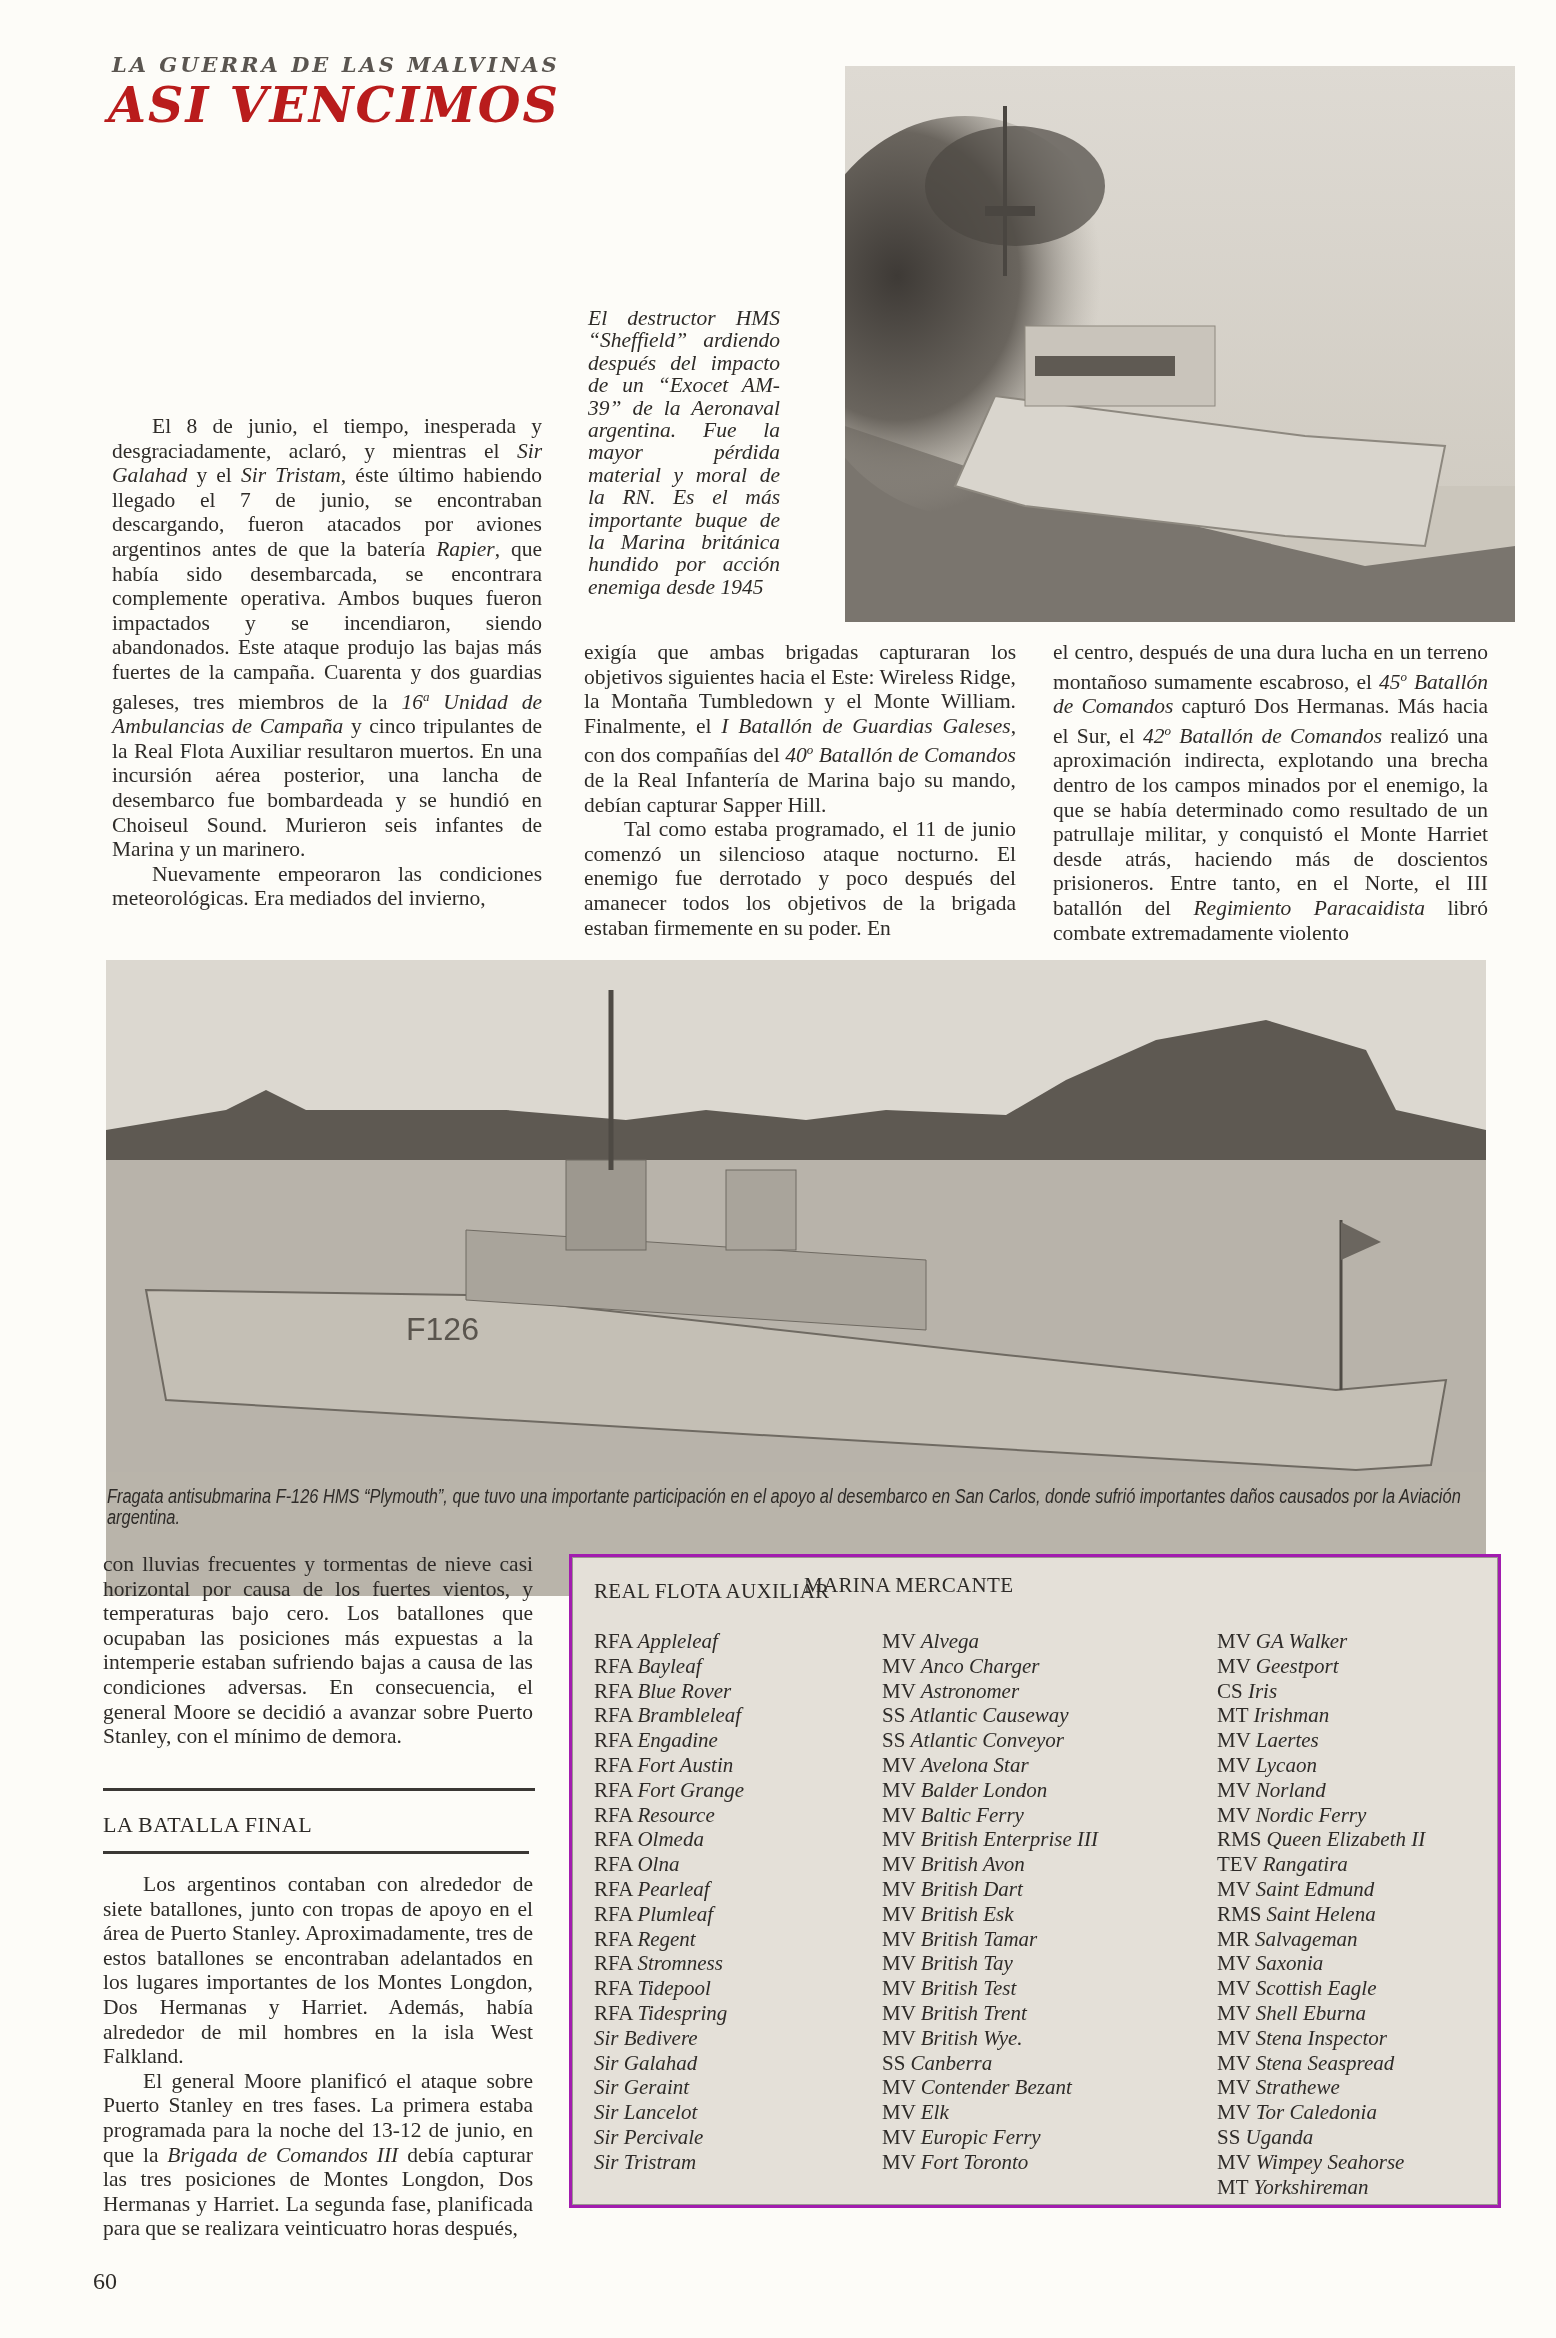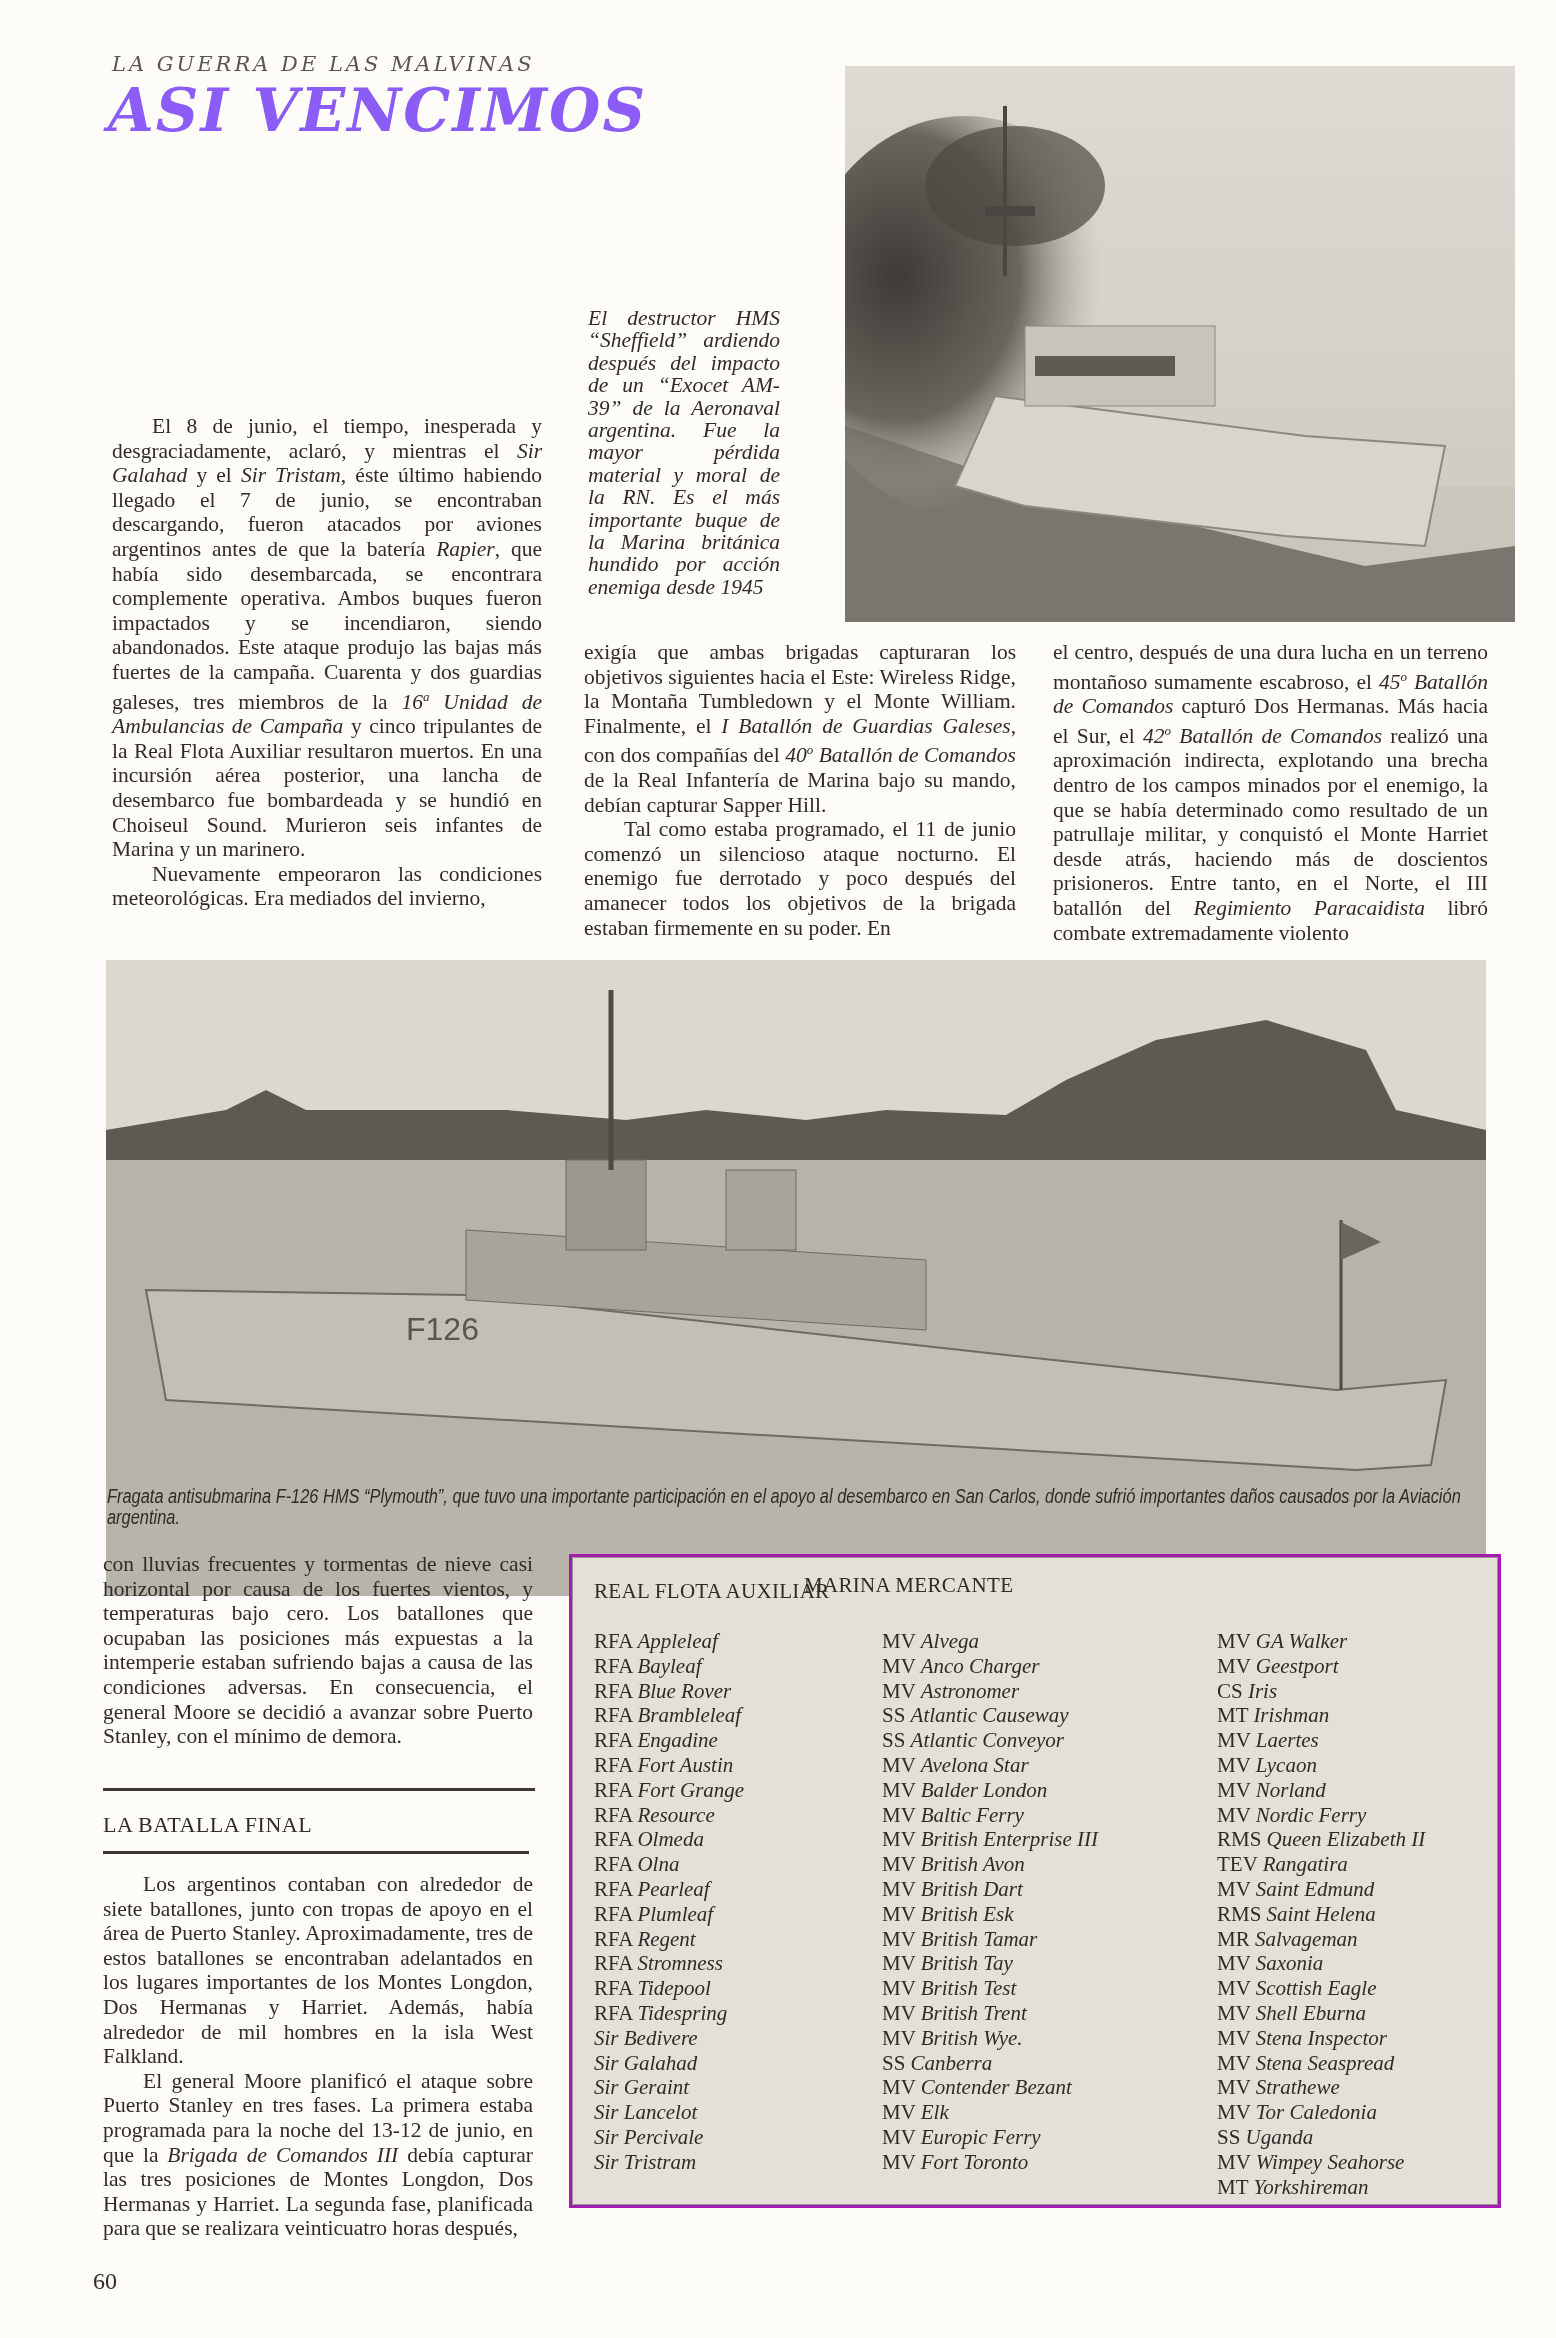--- a/index.html
+++ b/index.html
@@ -1,20 +1,20 @@
 <!DOCTYPE html>
 <html><head>
   <meta charset="utf-8">
   <style>
     * { box-sizing: border-box; margin: 0; padding: 0; }
     html, body { width: 1556px; height: 2338px; background: #fdfcf8; }
     body { position: relative; font-family: "Liberation Serif", "DejaVu Serif", serif; color: #2a2724; overflow: hidden; }
     .abs { position: absolute; }
-    .kicker { left: 112px; top: 52px; font-family: "DejaVu Serif", serif; font-style: italic; font-weight: normal; font-size: 21px; letter-spacing: 3px; color: #5a5550; }
-    .headline { left: 108px; top: 76px; font-family: "DejaVu Serif", serif; font-style: italic; font-weight: bold; font-size: 59px; letter-spacing: 2px; color: #8b5cf6; }
+    .kicker { left: 112px; top: 52px; font-family: "DejaVu Serif", serif; font-style: italic; font-weight: bold; font-size: 21px; letter-spacing: 3px; color: #5a5550; }
+    .headline { left: 108px; top: 76px; font-family: "DejaVu Serif", serif; font-style: italic; font-weight: bold; font-size: 49px; letter-spacing: 2px; color: #b91c1c; }
     .col { font-size: 21.5px; line-height: 24.6px; text-align: justify; color: #2e2b28; }
     .col p { text-indent: 0; }
     .col p.ind { text-indent: 40px; }
     .col i { font-style: italic; }
     .col sup { font-size: 13px; vertical-align: 8px; font-style: italic; }
     .photo { background: #b9b4aa; overflow: hidden; }
     .caption-top { left: 588px; top: 307px; width: 192px; font-style: italic; font-size: 21.5px; line-height: 22.4px; text-align: justify; color: #2e2b28; }
     .caption-big { left: 107px; top: 1486px; width: 1380px; font-style: italic; font-size: 20px; line-height: 21px; color: #2e2b28; font-family: "Liberation Sans", sans-serif; transform: scaleX(0.82); transform-origin: left top; width: 1680px; }
     .section-rule { height: 3px; background: #3b3835; }
     .section-title { font-size: 22px; letter-spacing: 0.5px; color: #2e2b28; text-align: center; }

